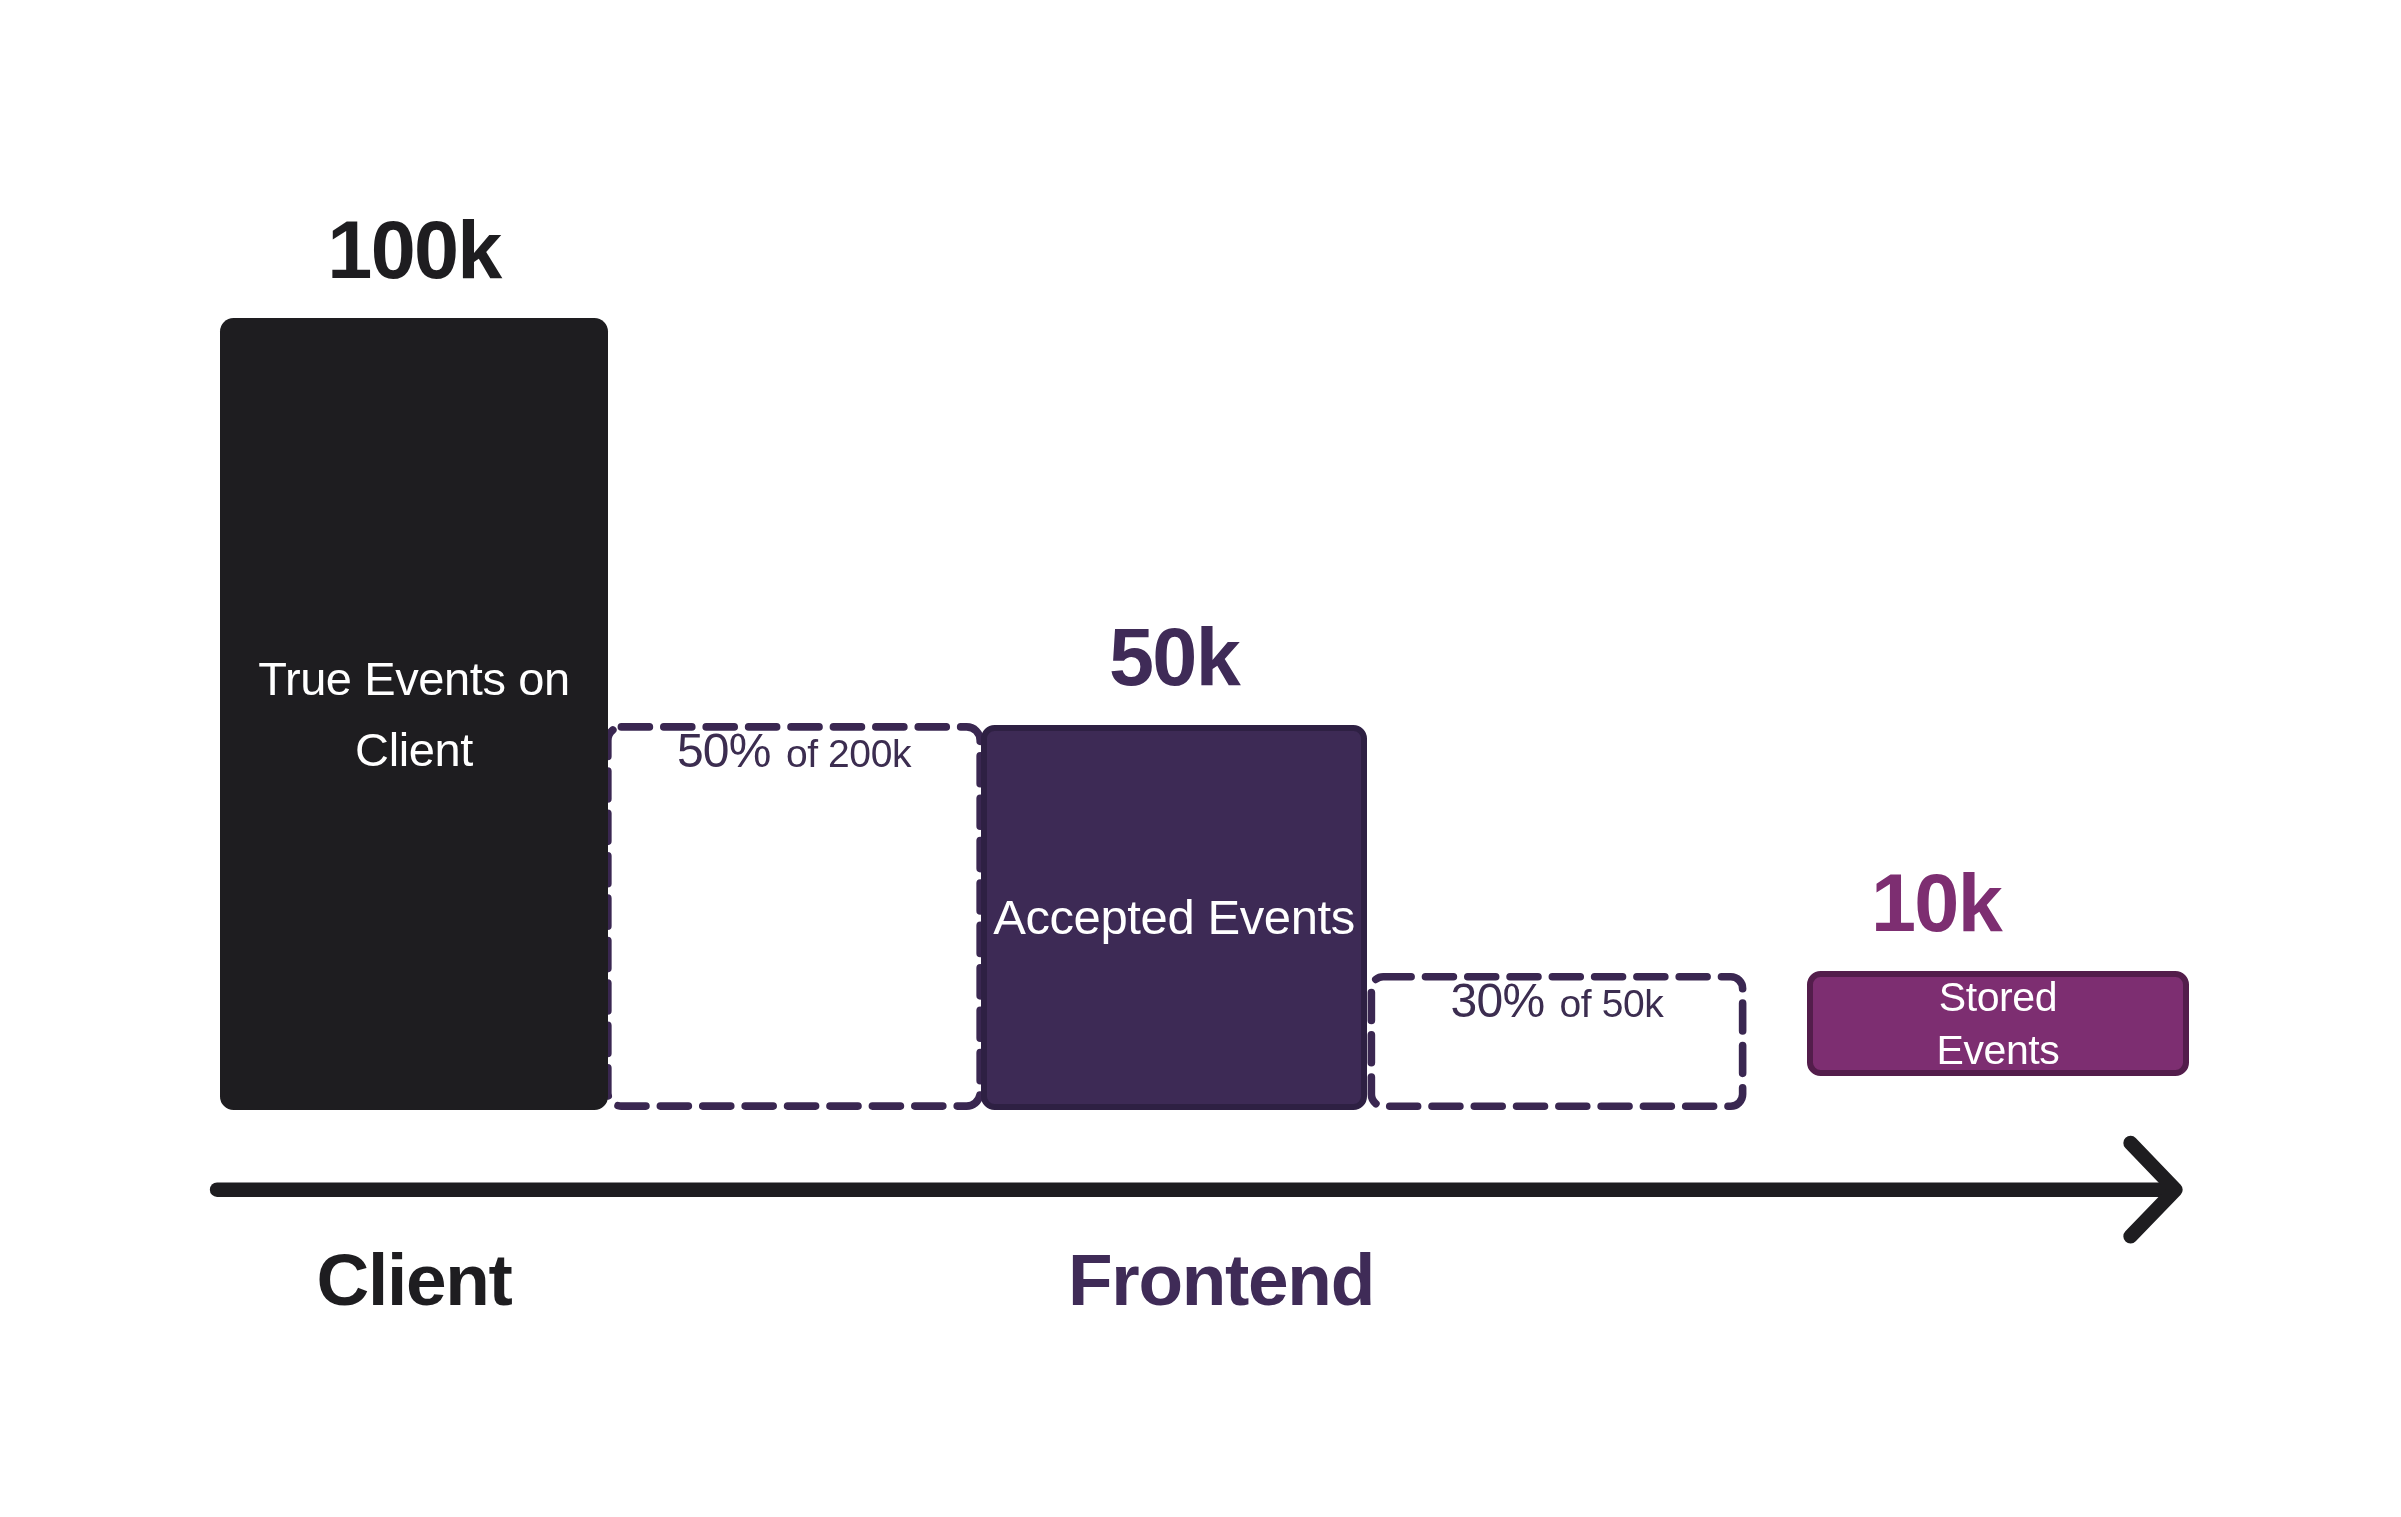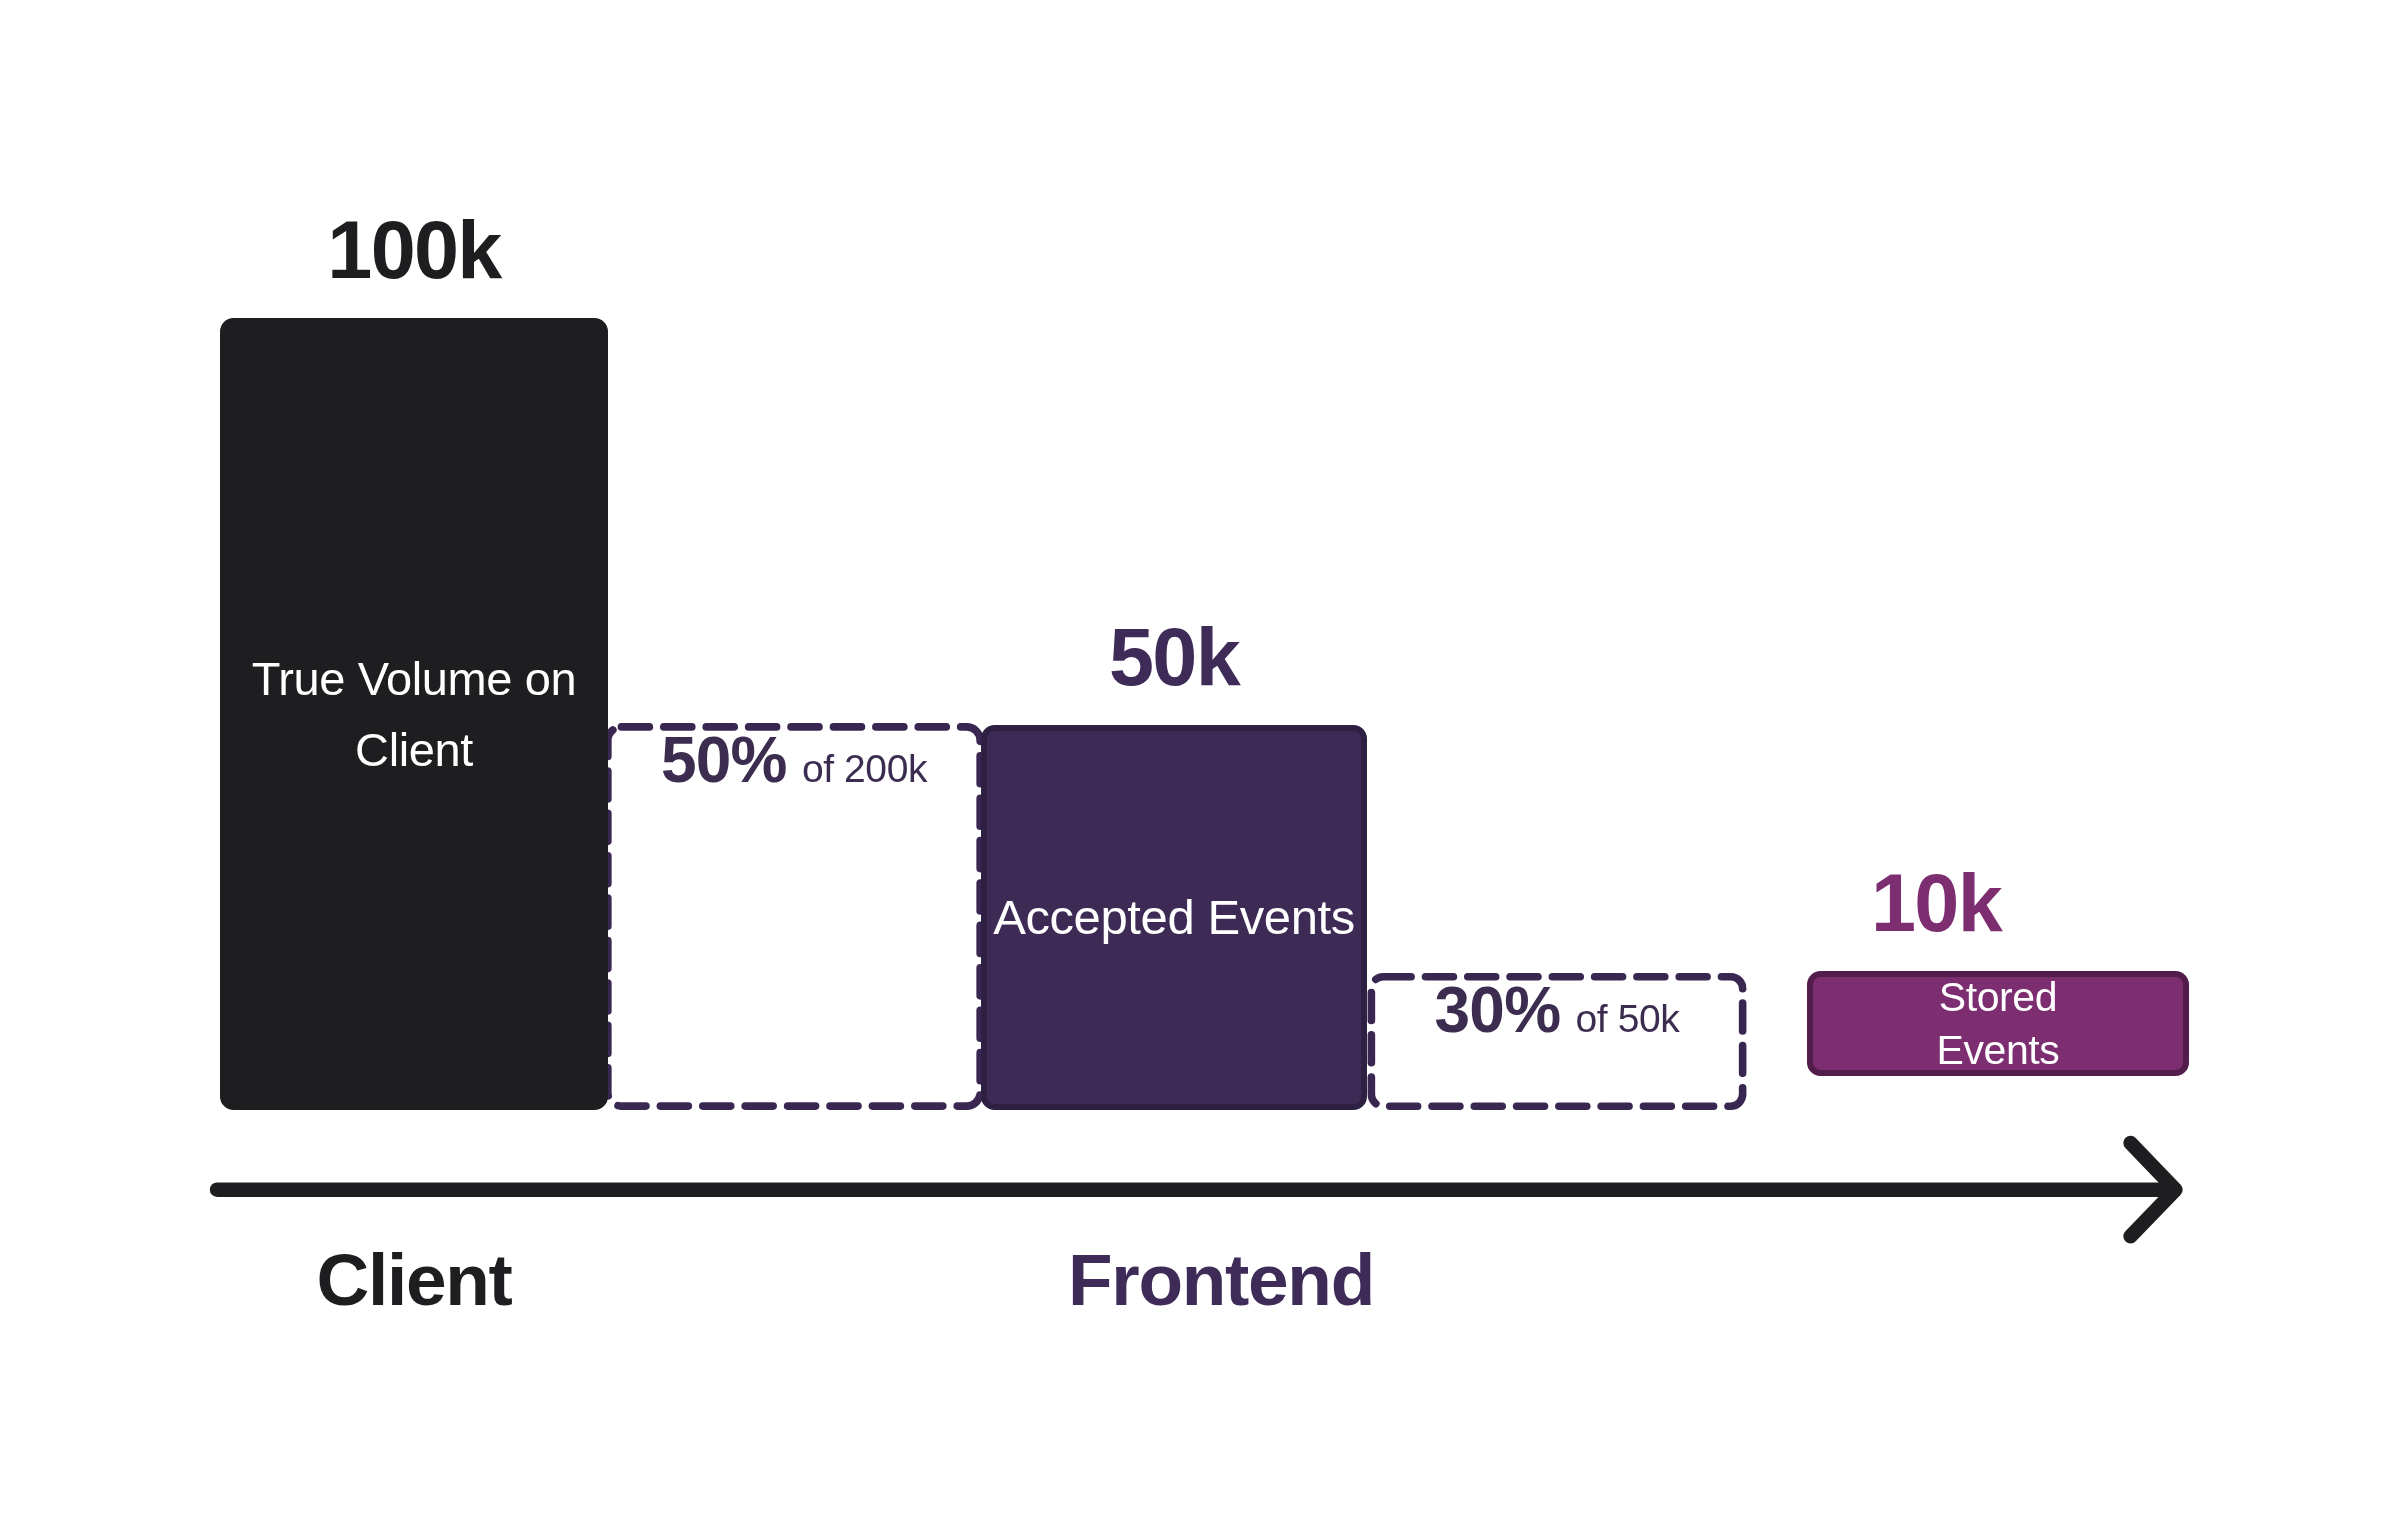--- a/index.html
+++ b/index.html
@@ -35,21 +35,21 @@
   
   .dash-svg{position:absolute;overflow:visible;}
   #dash-box-1{left:604px;top:723px;}
   #dash-box-2{left:1367px;top:973px;}
   .dash-rect{fill:none;stroke:var(--dash);stroke-width:9px;stroke-dasharray:33 17;stroke-linecap:round;}
 
   
   .annotation{position:absolute;display:flex;align-items:baseline;justify-content:center;gap:15.3px;color:var(--annotation-text);}
   #annotation-1{left:604px;top:723px;width:380px;height:387px;}
   #annotation-2{left:1367px;top:973px;width:380px;height:137px;}
-  .annotation .pct{font-size:64px;font-weight:700;letter-spacing:-0.8px;}
+  .annotation .pct{font-size:48px;font-weight:400;letter-spacing:-0.8px;}
   .annotation .of{font-size:39px;font-weight:500;letter-spacing:-0.4px;}
 
   
   .value-label{position:absolute;text-align:center;font-size:81px;font-weight:600;letter-spacing:-1.7px;line-height:1;}
   #value-100k{left:220px;top:210px;width:388px;color:var(--ink);}
   #value-50k{left:981px;top:617px;width:386px;color:var(--purple-text);}
   #value-15k{left:1745px;top:863px;width:382px;color:var(--magenta);}
 
   
   .axis-label{position:absolute;top:1236px;text-align:center;font-size:73px;font-weight:600;letter-spacing:-1.3px;line-height:1.2;}
@@ -69,21 +69,21 @@
   <svg id="dash-box-1" class="dash-svg" width="380" height="387" aria-hidden="true" viewBox="0 0 448 456">
     <rect class="dash-rect" x="4.5" y="4.5" width="439" height="447" rx="16"></rect>
   </svg>
 
   <svg id="dash-box-2" class="dash-svg" width="380" height="137" aria-hidden="true" viewBox="0 0 448 162">
     <rect class="dash-rect" x="4.5" y="4.5" width="439" height="153" rx="14"></rect>
   </svg>
 
   <div class="bar" id="bar-client">
     <div class="bar-text">
-      <span>True Volume on</span>
+      <span>True Events on</span>
       <span>Client</span>
     </div>
   </div>
 
   <div class="bar" id="bar-accepted">
     <div class="bar-text">
       <span>Accepted Events</span>
     </div>
   </div>
 

